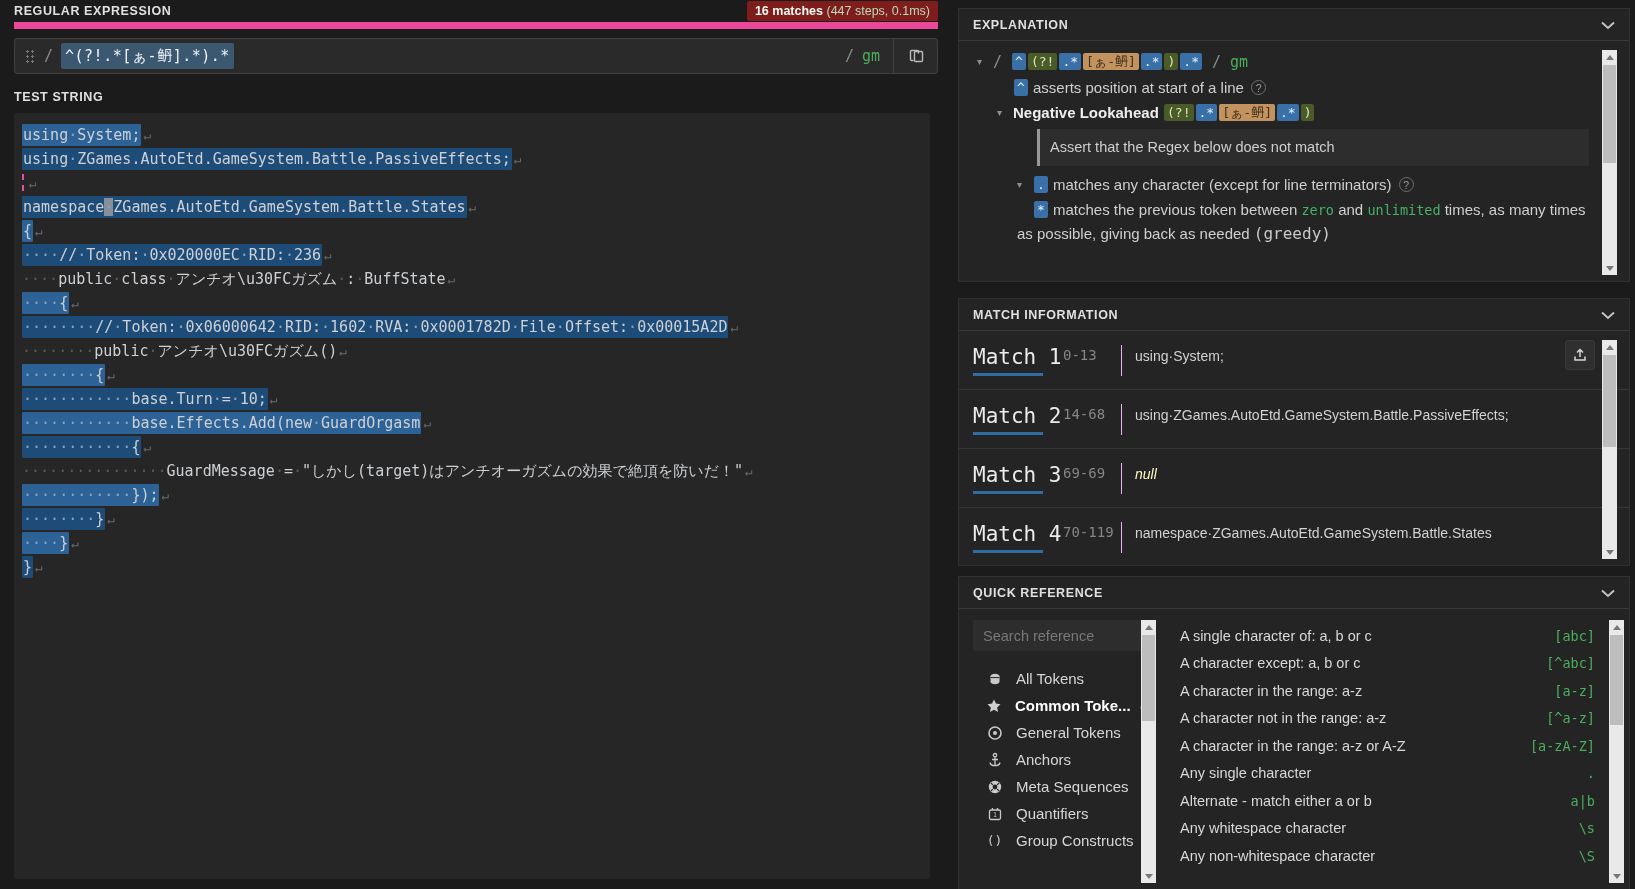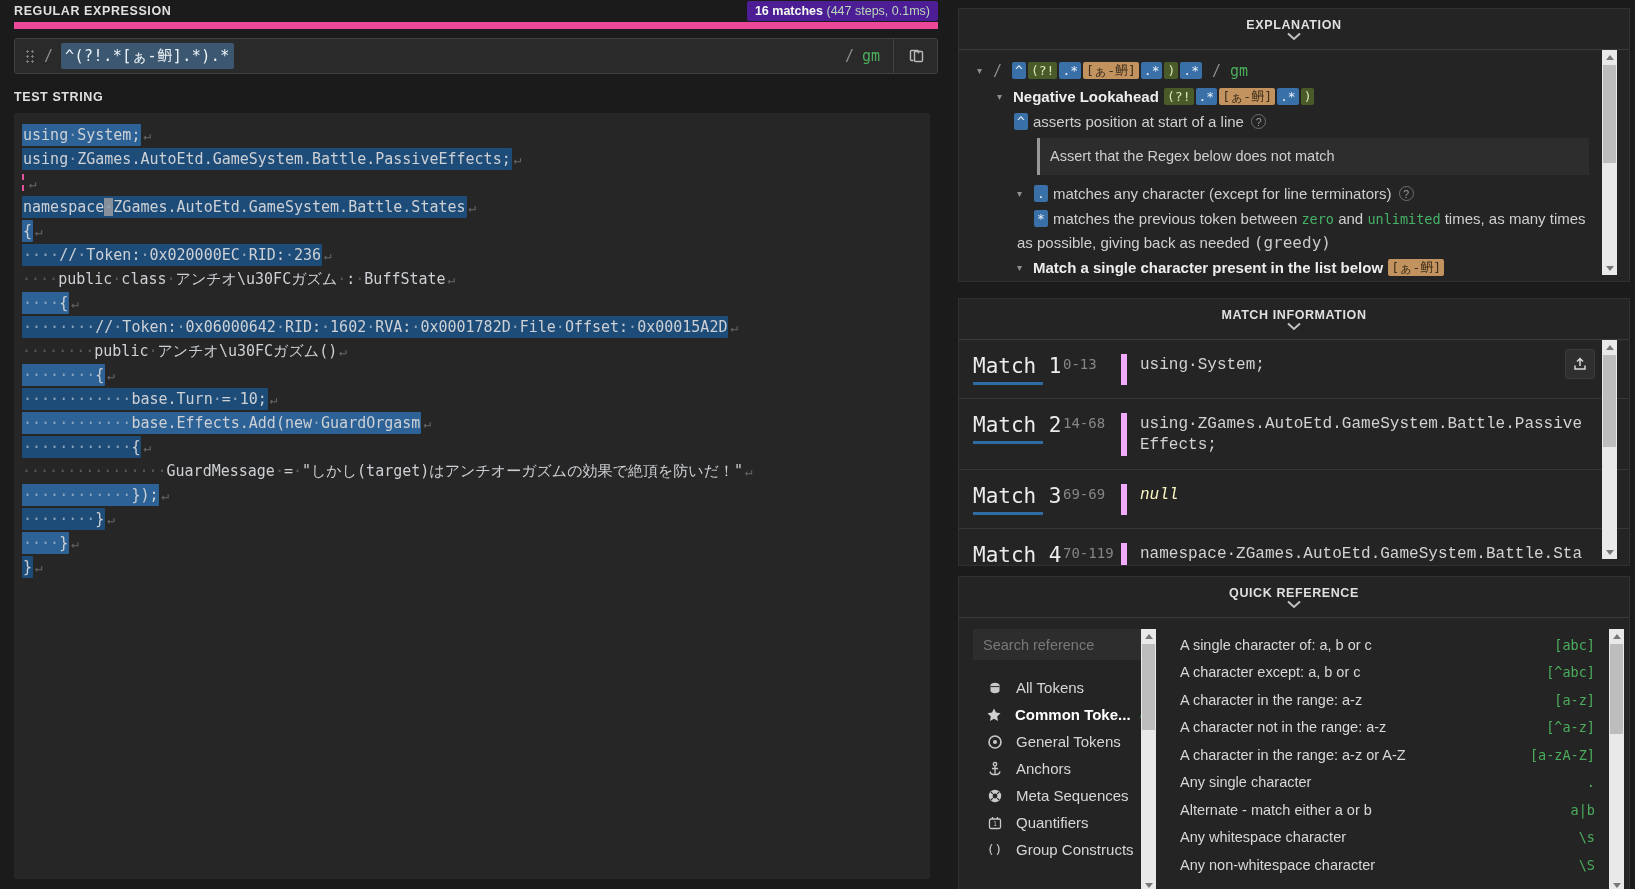--- a/index.html
+++ b/index.html
@@ -5,21 +5,21 @@
   * { margin:0; padding:0; box-sizing:border-box; }
   html,body { width:1635px; height:889px; overflow:hidden; background:#1b1b1b;
               font-family:"Liberation Sans", sans-serif; }
   .app { display:flex; width:1635px; height:889px; }
 
   
   .left { width:947px; }
   .lheader { display:flex; justify-content:space-between; align-items:center;
              margin:0 9px 0 14px; height:29px; border-bottom:7px solid #ec4899; }
   .sec-title { font-size:12.5px; font-weight:700; letter-spacing:.6px; color:#e0e0e0; }
-  .badge { background:#4c1d95; border-radius:2px; padding:3px 8px; font-size:12.5px;
+  .badge { background:#7f1d1d; border-radius:2px; padding:3px 8px; font-size:12.5px;
            color:#b9d8b9; white-space:nowrap; }
   .badge b { color:#f2faf2; font-weight:700; }
   .regexbox { margin:9px 9px 0 14px; height:36px; background:#2a2a2a;
               border:1px solid #414141; border-radius:3px; display:flex;
               align-items:center; padding:0 10px; font-size:15px; }
   .drag { width:9px; height:15px; margin-right:2px;
           background-image:radial-gradient(#7a7a7a 1.1px, transparent 1.3px);
           background-size:5px 5px; }
   .delim { color:#8f8f8f; margin:0 8px; font-family:"DejaVu Sans Mono",monospace; }
   .pattern { background:#3c5871; color:#eef3f8; padding:3px 4px; border-radius:2px;
@@ -45,21 +45,21 @@
               border-left:2px dashed #e0529c; margin-right:3px; }
 
   
   .right { flex:1; padding:8px 5px 0 11px; }
   .panel { background:#242424; border:1px solid #313131; margin-bottom:10px;
            position:relative; overflow:hidden; }
   .panel.p-exp { height:274px; }
   .panel.p-match { height:268px;margin-top:16px; }
   .panel.p-qr { height:318px; margin-bottom:0; }
   .phead { display:flex; justify-content:space-between; align-items:center;
-           padding:9px 14px 8px; border-bottom:1px solid #3a3a3a;flex-direction:column; }
+           padding:9px 14px 8px; border-bottom:1px solid #3a3a3a; }
   .phead .sec-title { font-size:12.5px; }
   .chev { display:flex; align-items:center; }
 
   
   .exp-body { padding:7px 40px 4px 14px; overflow:hidden; height:232px; }
   .exprow { font-size:15px; line-height:23px; margin:2px 0; color:#cfcfcf; }
   .exprow .b { font-weight:700; color:#ededed; }
   .tri { color:#8f8f8f; display:inline-block; width:16px; font-size:10px;
          vertical-align:2px; }
   .chip { display:inline-block; font-family:"DejaVu Sans Mono",monospace;
@@ -80,22 +80,22 @@
 
   
   .match-body { position:relative; height:226px; overflow:hidden; }
   .mrow { display:flex; padding:14px 44px 13px 14px; }
   .mrow + .mrow { border-top:1px solid #373737; }
   .mlabel { font-family:"DejaVu Sans Mono",monospace; font-size:21px; color:#ececec;
             width:70px; margin-right:20px; align-self:flex-start;
             border-bottom:3px solid #2f6ca3; padding-bottom:4px; white-space:nowrap; }
   .mrange { font-family:"DejaVu Sans Mono",monospace; font-size:14px; color:#868686;
             width:56px; margin-right:2px; padding-top:2px; }
-  .mval { border-left:6px solid #f0abfc; padding-left:13px; flex:1;
-          font-family:Liberation Mono, monospace; font-size:16px; color:#d2d2d2;
+  .mval { border-left:1px solid #f0abfc; padding-left:13px; flex:1;
+          font-family:Liberation Sans, sans-serif; font-size:14px; color:#d2d2d2;
           line-height:21px; word-break:break-all; padding-top:1px; }
   .mval em { color:#fef9c3; }
   .exportbtn { position:absolute; top:9px; right:34px; width:30px; height:30px;
                background:#2f2f2f; border:1px solid #3a3a3a; border-radius:3px;
                display:flex; align-items:center; justify-content:center; cursor:pointer; }
 
   
   .qbody { display:flex; padding:11px 5px 0 14px; height:274px; }
   .qleft { width:168px; }
   .qsearch { width:100%; height:31px; background:#2d2d2d; border:0; outline:none;
@@ -189,28 +189,27 @@
       <div class="phead">
         <span class="sec-title">EXPLANATION</span>
         <span class="chev">
           <svg width="14" height="9" viewBox="0 0 14 9">
               <polyline points="1,1.5 7,7 13,1.5" fill="none" stroke="#c2c2c2" stroke-width="2"></polyline>
             </svg>
         </span>
       </div>
       <div class="exp-body" id="exp">
           <div class="exprow" style="padding-left: 4px;"><span class="tri">▾</span><span class="slash">/ </span><span class="chip chip-blue">^</span><span class="chip chip-green">(?!</span><span class="chip chip-blue">.*</span><span class="chip chip-tan">[ぁ-鿕]</span><span class="chip chip-blue">.*</span><span class="chip chip-green">)</span><span class="chip chip-blue">.*</span><span class="slash"> / </span><span class="gflag">gm</span></div>
+          <div class="exprow" style="padding-left: 24px;"><span class="tri">&nbsp;</span><span class="chip chip-blue">^</span><span class=""> asserts position at start of a line </span><span class="help">?</span></div>
           <div class="exprow" style="padding-left: 24px;"><span class="tri">▾</span><span class="b">Negative Lookahead </span><span class="chip chip-green">(?!</span><span class="chip chip-blue">.*</span><span class="chip chip-tan">[ぁ-鿕]</span><span class="chip chip-blue">.*</span><span class="chip chip-green">)</span></div>
-          <div class="exprow" style="padding-left: 24px;"><span class="tri">&nbsp;</span><span class="chip chip-blue">^</span><span class=""> asserts position at start of a line </span><span class="help">?</span></div>
           <div class="exprow" style="padding-left: 64px;">
             <div class="quote"><span class="">Assert that the Regex below does not match</span></div>
           </div>
           <div class="exprow" style="padding-left: 44px;"><span class="tri">▾</span><span class="chip chip-blue">.</span><span class=""> matches any character (except for line terminators) </span><span class="help">?</span></div>
           <div class="exprow" style="padding-left: 44px;"><span class="tri">&nbsp;</span><span class="chip chip-blue">*</span><span class=""> matches the previous token between </span><span class="icode">zero</span><span class=""> and </span><span class="icode">unlimited</span><span class=""> times, as many times as possible, giving back as needed </span><span class="imono">(greedy)</span></div>
-          <div class="exprow" style="padding-left: 44px;"><span class="tri">▾</span><span class="b">Match a single character present in the list below </span><span class="chip chip-tan">[ぁ-鿕]</span></div>
         </div>
       <div class="vsb sb-abs sb-exp">
         <div class="arr up">
             <span></span>
           </div>
         <div class="thumb" style="top:15px;height:98px;"></div>
         <div class="arr down">
             <span></span>
           </div>
       </div>

